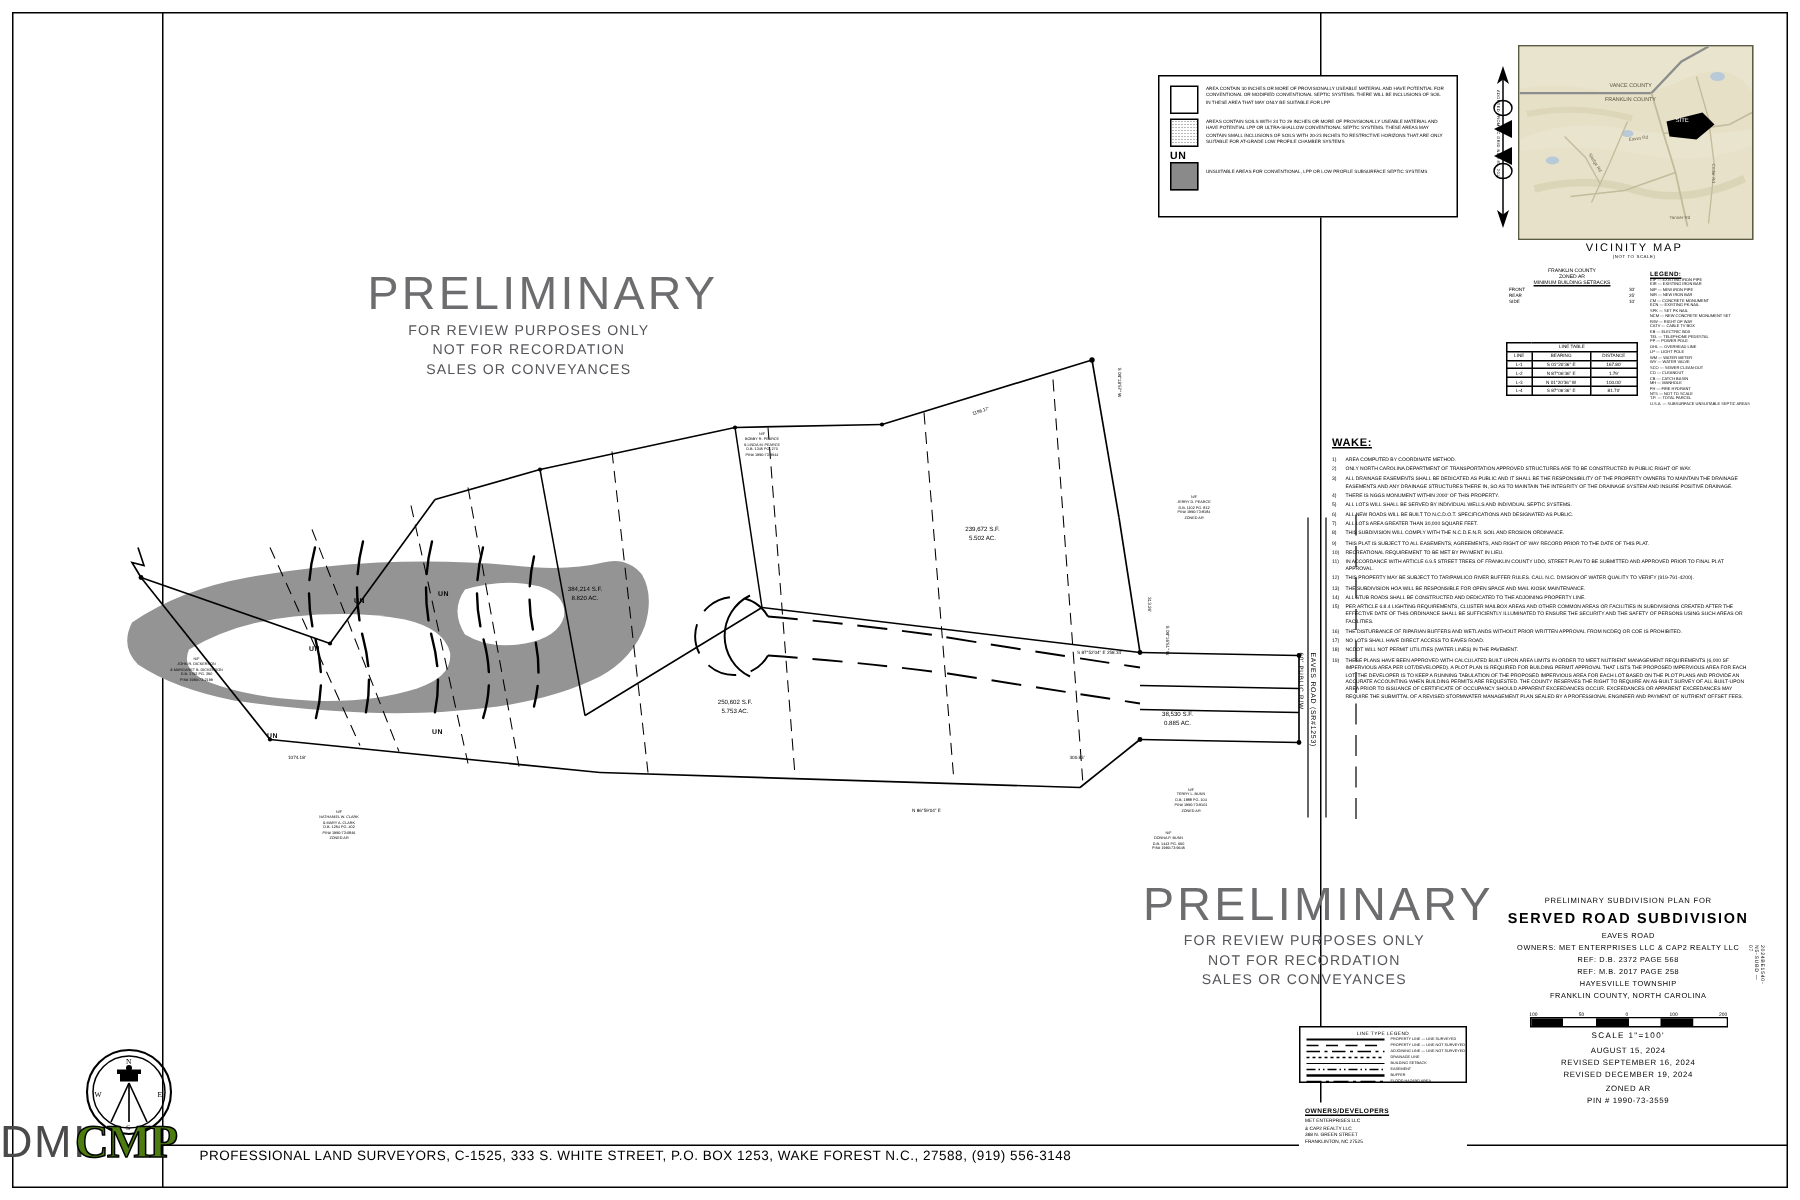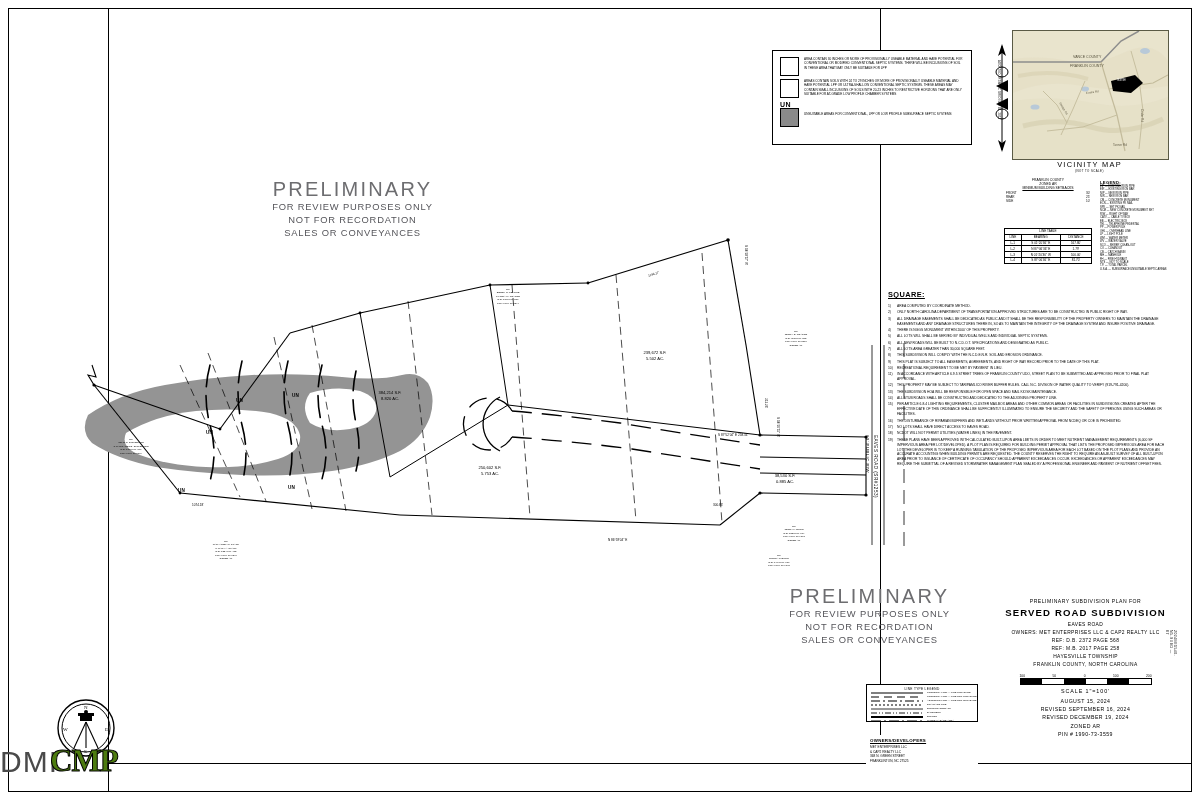--- a/index.html
+++ b/index.html
@@ -9,21 +9,21 @@
     position:relative;width:1200px;height:800px;background:#ffffff;overflow:hidden;
   }
   .border-outer{position:absolute;left:8px;top:8px;width:1184px;height:784px;border:1px solid #000;box-sizing:border-box;}
   .vline{position:absolute;background:#000;}
   .abs{position:absolute;}
   .txt{color:#000;white-space:nowrap;}
   svg{display:block;overflow:visible;}
 
   
   .stamp{position:absolute;text-align:center;color:#58585a;}
-  .stamp .big{font-size:20px;letter-spacing:2.2px;color:#6d6d70;font-weight:400;}
+  .stamp .big{font-size:31px;letter-spacing:2.2px;color:#6d6d70;font-weight:400;}
   .stamp .sub{font-size:9.4px;letter-spacing:.8px;color:#55555a;line-height:1.38;}
 
   
   .soilbox{position:absolute;border:1px solid #000;background:#fff;}
   .soilrow{display:flex;align-items:flex-start;margin-bottom:3px;}
   .swatch{width:17px;height:17px;border:1px solid #000;flex:0 0 auto;margin-right:5px;}
   .sw-white{background:#fff;}
   .sw-dot{background:#fff;background-image:radial-gradient(#777 .5px,transparent .5px);background-size:2px 2px;}
   .sw-grey{background:#8a8a8a;}
   .soiltxt{font-size:3.1px;line-height:1.42;color:#000;}
@@ -429,21 +429,21 @@
     <div>ZONED  AR</div>
   </div>
   <div class="parcel-note" style="left:755px;top:554px;width:48px;">
     <div>N/F</div>
     <div>DONNA P. BUNN</div>
     <div>D.B. 1443 PG. 660</div>
     <div>PIN# 1990-73-9645</div>
   </div>
 
   <div class="abs" style="left:888px;top:290px;width:280px;">
-    <div class="notesttl">SQUARE:</div>
+    <div class="notesttl">WAKE:</div>
     <div id="notes-list" style="margin-top:5px;">
         <div class="note">
           <span class="n">1)</span>
           <span class="b">AREA COMPUTED BY COORDINATE METHOD.</span>
         </div>
         <div class="note">
           <span class="n">2)</span>
           <span class="b">ONLY NORTH CAROLINA DEPARTMENT OF TRANSPORTATION APPROVED STRUCTURES ARE TO BE CONSTRUCTED IN PUBLIC RIGHT OF WAY.</span>
         </div>
         <div class="note">
@@ -650,14 +650,15 @@
       <line x1="30" y1="24" x2="18" y2="50" stroke="#000" stroke-width="1.1"></line>
       <line x1="30" y1="24" x2="42" y2="50" stroke="#000" stroke-width="1.1"></line>
       <line x1="30" y1="24" x2="30" y2="50" stroke="#000" stroke-width="1.1"></line>
       <rect x="24" y="18" width="12" height="5" fill="#000"></rect>
       <rect x="22" y="15" width="16" height="3" fill="#000"></rect>
       <circle cx="30" cy="14" r="2" fill="#000"></circle>
     </svg>
   </div>
   <div class="dmi" style="left:0px;top:745px;">DMI</div>
   <div class="cmp" style="left:50px;top:743px;color:#4d7c0f;">CMP</div>
+  <div class="footline" style="left:133px;top:765px;">PROFESSIONAL LAND SURVEYORS, C-1525, 333 S. WHITE STREET, P.O. BOX 1253, WAKE FOREST N.C., 27588, (919) 556-3148</div>
 
 </div>
 
 </body></html>

